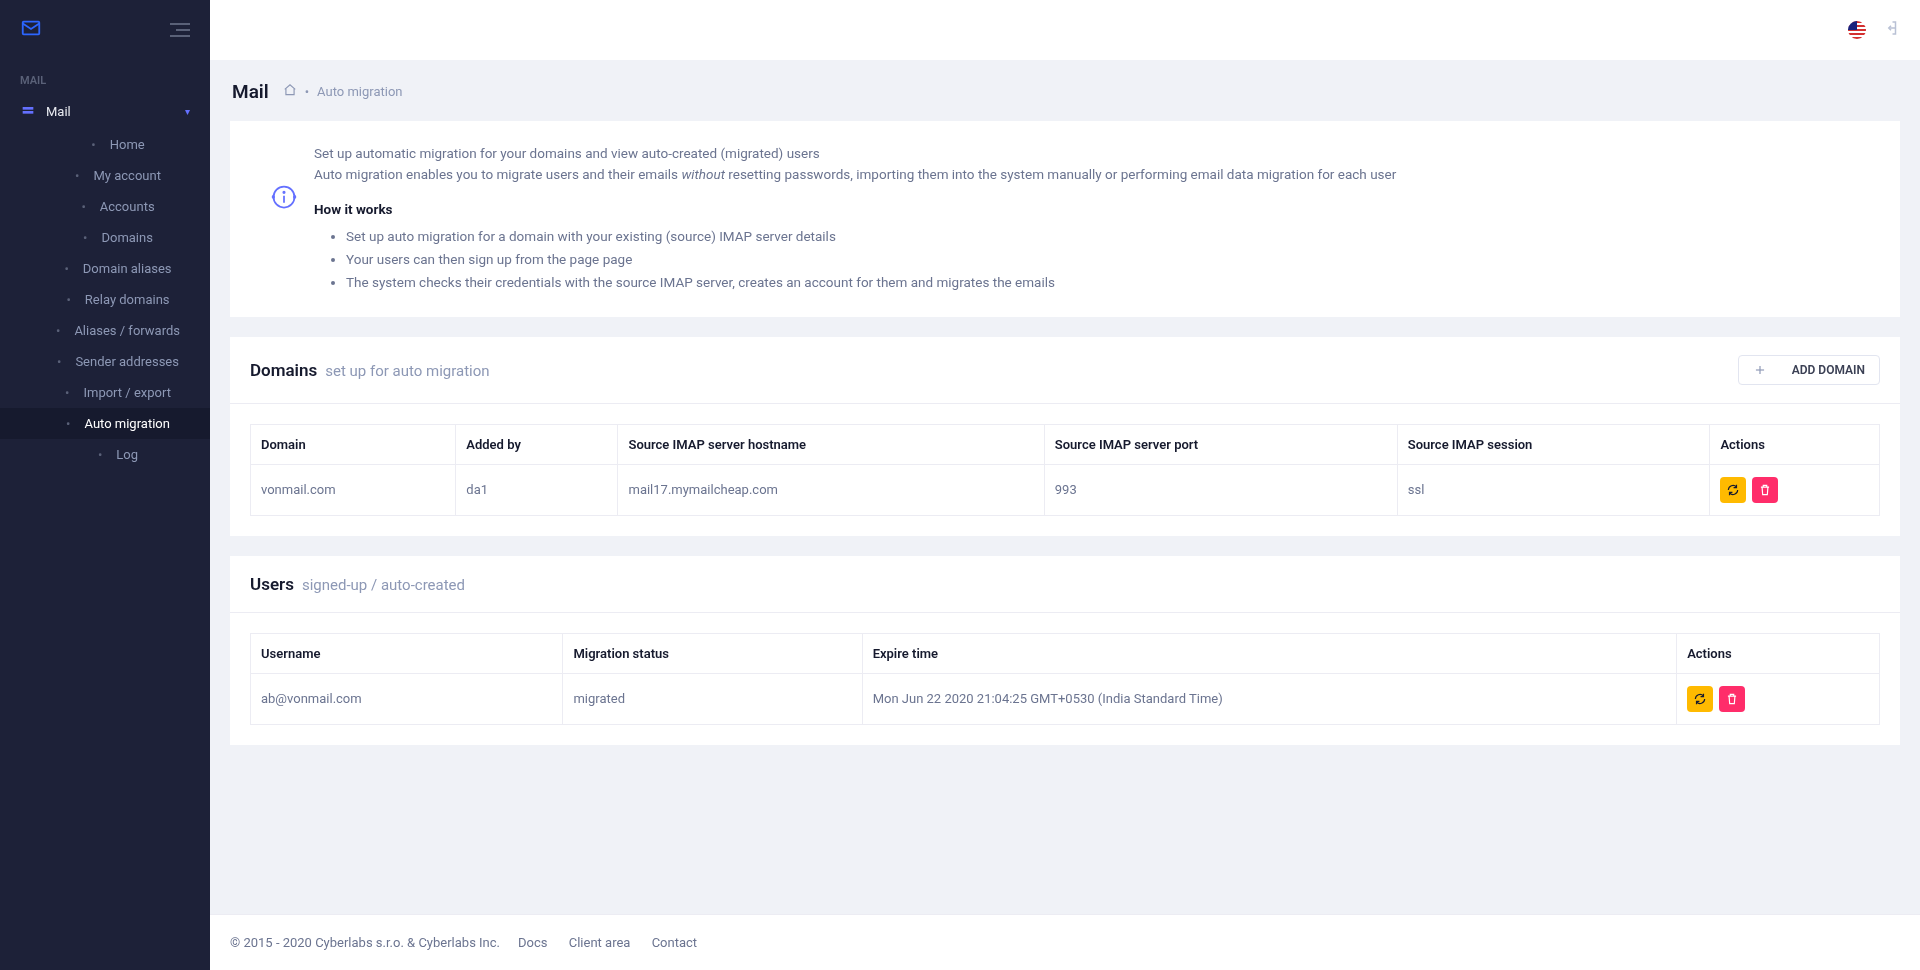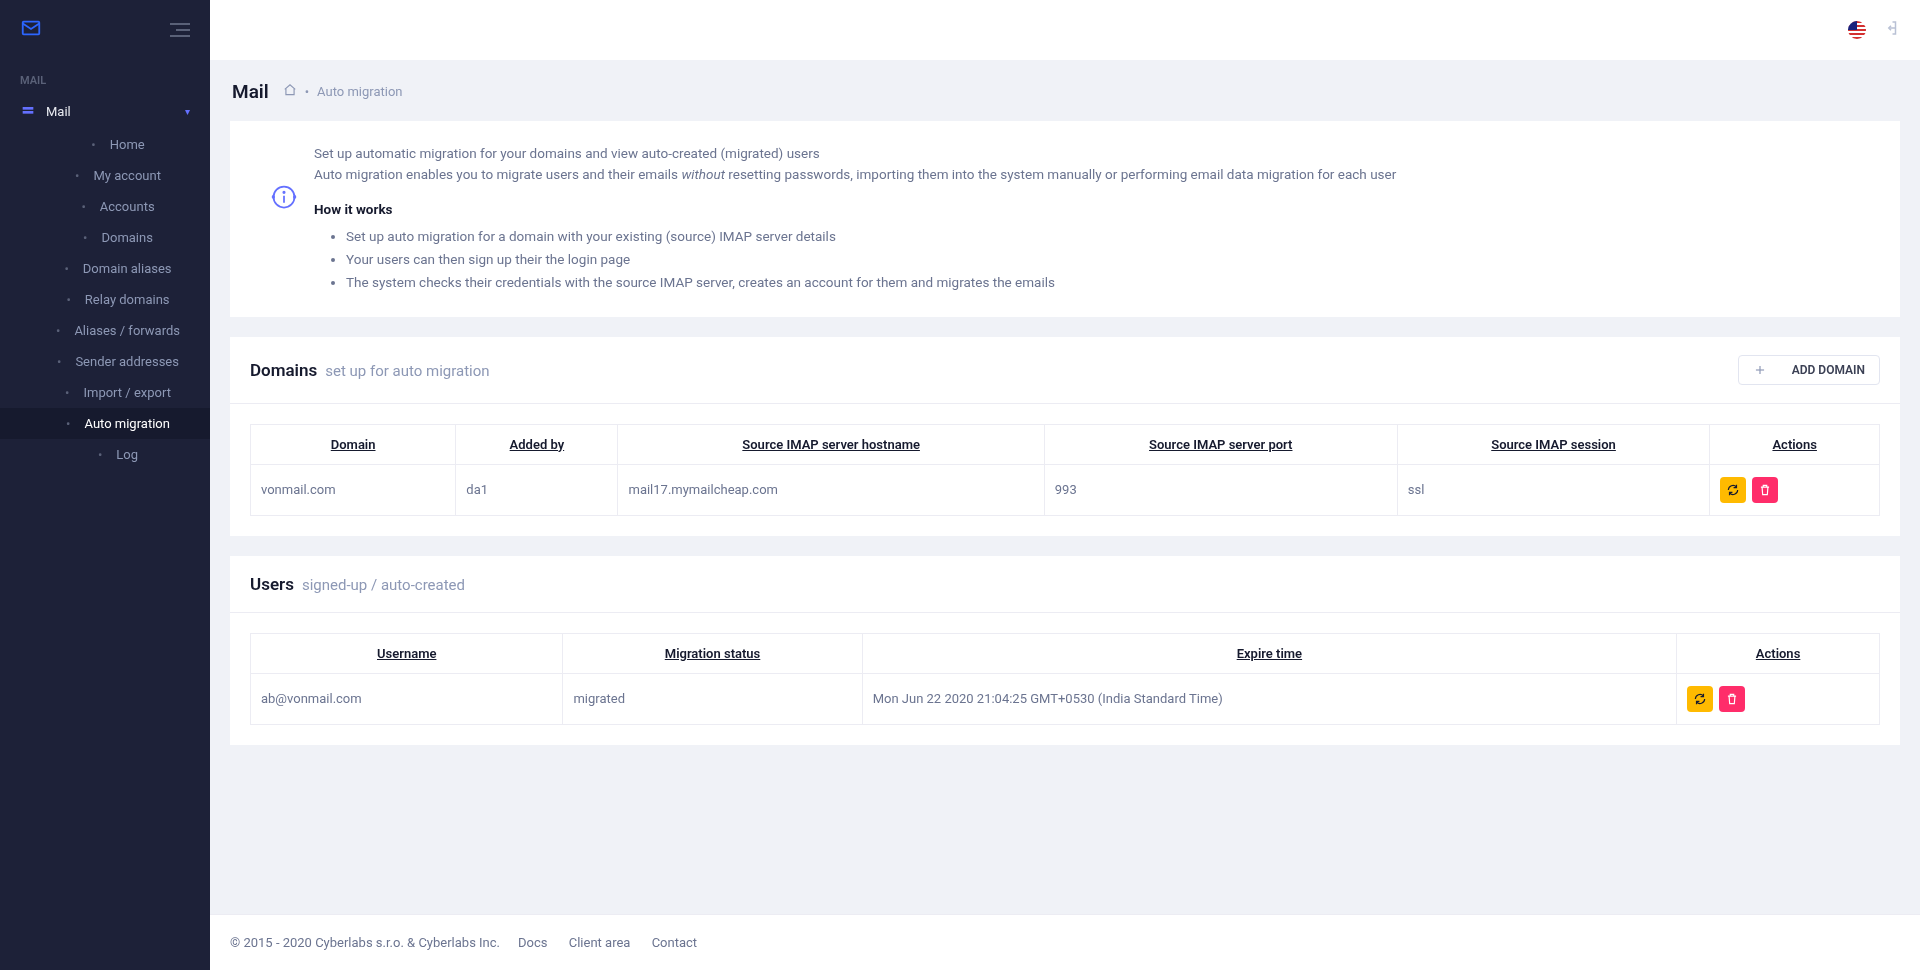--- a/index.html
+++ b/index.html
@@ -40,21 +40,21 @@
 .intro-text ul { margin-left: 32px; margin-top:4px; }
 .intro-text ul li { margin-bottom:2px; }
 .section-head { padding:18px 20px; display:flex; align-items:center; justify-content:space-between; border-bottom:1px solid #ececf3;}
 .section-head .titles{ display:flex; align-items:baseline; gap:8px;}
 .section-title { font-size:17px; font-weight:600; color:#161a2e; }
 .section-sub { font-size:15px; color:#8d98b5; }
 .add-btn { border:1px solid #e2e5f0; background:#fff; color:#3b4054; font-size:12px; font-weight:600; padding:7px 14px; border-radius:4px; display:inline-flex; align-items:center; gap:25px; cursor:pointer;}
 .add-btn svg { width:14px; height:14px; stroke:#8d98b5; stroke-width:2;}
 .table-wrap { padding: 20px; }
 table { width:100%; border-collapse:collapse; font-size:13px; }
-th { text-align:center; font-weight:600; color:#161a2e; padding:12px 10px; border:1px solid #ececf3; background:#fff;text-decoration:underline;}
+th { text-align:left; font-weight:600; color:#161a2e; padding:12px 10px; border:1px solid #ececf3; background:#fff;}
 td { padding:12px 10px; border:1px solid #ececf3; color:#6b7490;}
 th:first-child, td:first-child{ border-left:1px solid #ececf3;}
 .action-cell { display:flex; gap:6px; }
 .icon-btn { width:26px; height:26px; border-radius:4px; display:inline-flex; align-items:center; justify-content:center; cursor:pointer;}
 .icon-btn.refresh { background:#ffba00; }
 .icon-btn.delete { background:#ff2d6a; }
 .icon-btn svg { width:14px; height:14px; stroke:#161a2e; stroke-width:2; fill:none;}
 .icon-btn.delete svg { stroke:#fff; }
 .footer { background:#fff; padding:20px; display:flex; justify-content:flex-start; font-size:13px; color:#6b7490; border-top:1px solid #ececf3; margin-top:40px;}
 .footer .links a { color:#6b7490; text-decoration:none; margin-left:18px; }
@@ -160,21 +160,21 @@
             </svg>
         </span>
         <div class="intro-text">
           <div>Set up automatic migration for your domains and view auto-created (migrated) users</div>
           <div>
             <span>Auto migration enables you to migrate users and their emails </span><span class="emph">without</span><span> resetting passwords, importing them into the system manually or performing email data migration for each user</span>
           </div>
           <strong>How it works</strong>
           <ul>
             <li>Set up auto migration for a domain with your existing (source) IMAP server details</li>
-            <li>Your users can then sign up their the login page</li>
+            <li>Your users can then sign up from the page page</li>
             <li>The system checks their credentials with the source IMAP server, creates an account for them and migrates the emails</li>
           </ul>
         </div>
       </div>
 
       <div class="card">
         <div class="section-head">
           <div class="titles">
             <span class="section-title">Domains</span>
             <span class="section-sub">set up for auto migration</span>

